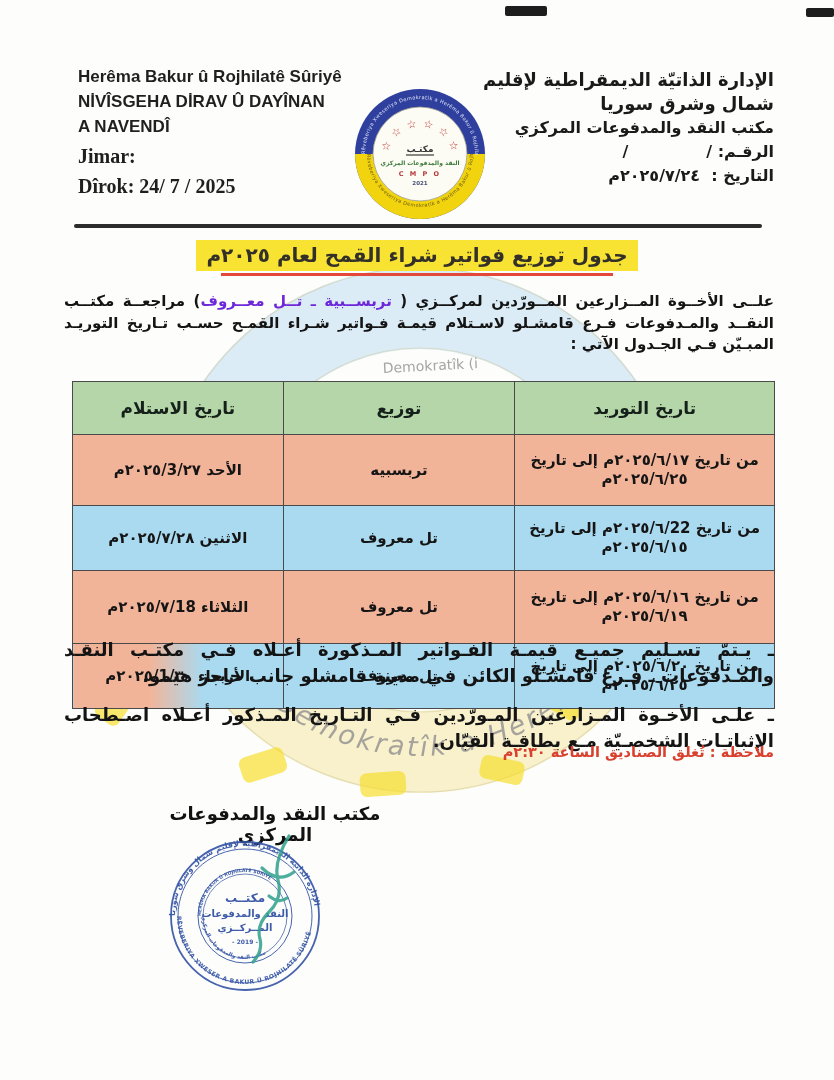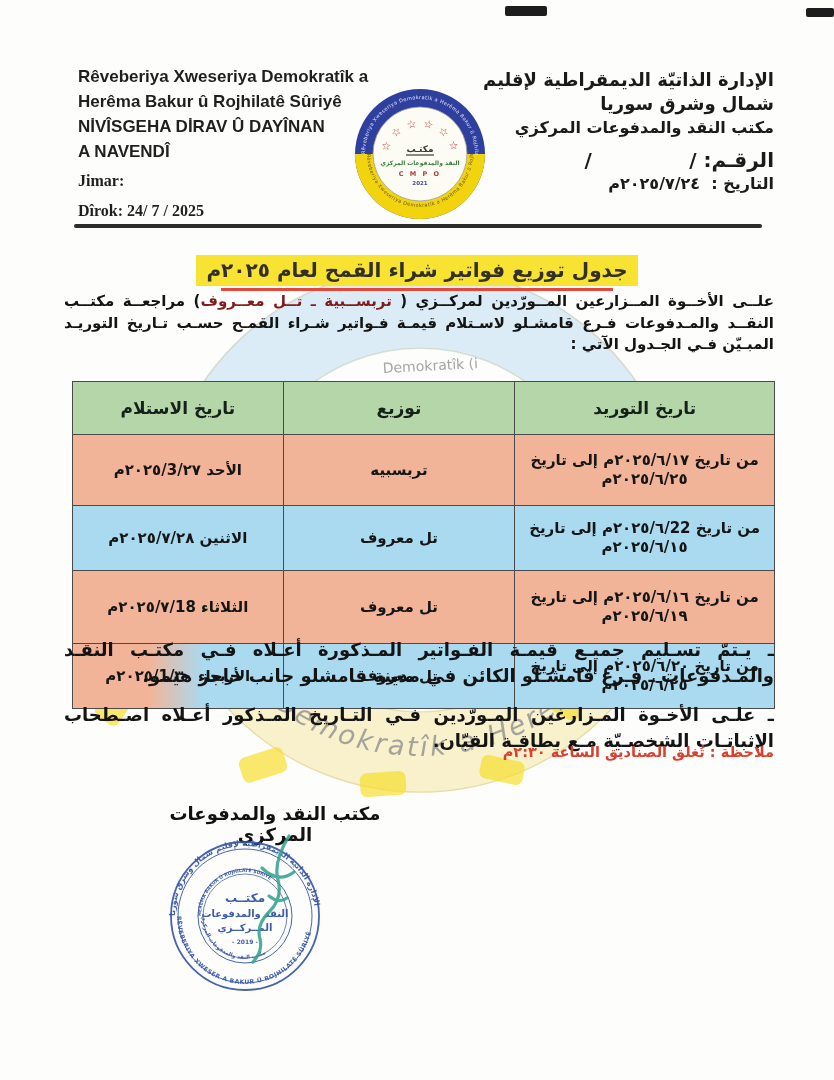--- a/index.html
+++ b/index.html
@@ -9,40 +9,40 @@
   #watermark{z-index:0;pointer-events:none;}
   .content{position:absolute;inset:0;z-index:1;}
 
   .scan-dash{position:absolute;background:#1d1d1d;border-radius:2px;}
   #dash1{left:505px;top:6px;width:42px;height:10px;}
   #dash2{left:806px;top:8px;width:28px;height:9px;}
 
   
   .hdr-left{position:absolute;left:78px;top:64px;width:320px;font-family:"Liberation Sans",sans-serif;
             font-weight:bold;font-size:17px;line-height:25px;color:#1f1f1f;}
-  .hdr-left .serifline{font-family:"Liberation Serif",serif;font-size:16px;line-height:26px;margin-top:4px;}
+  .hdr-left .serifline{font-family:"Liberation Serif",serif;font-size:20px;line-height:26px;margin-top:4px;}
 
   
   .hdr-right{position:absolute;right:60px;top:68px;width:345px;direction:rtl;text-align:right;font-weight:bold;}
   .hdr-right .l1{font-size:18px;line-height:24px;}
   .hdr-right .l2{font-size:16px;line-height:24px;}
-  .hdr-right .num{font-size:20px;line-height:24px;margin-top:8px;white-space:pre;}
+  .hdr-right .num{font-size:16px;line-height:24px;margin-top:0;white-space:pre;}
   .hdr-right .dat{font-size:16px;line-height:24px;white-space:pre;}
 
   #toplogo{position:absolute;left:352px;top:86px;width:136px;height:136px;z-index:2;}
 
   .hdr-rule{position:absolute;left:74px;top:224px;width:688px;height:4px;background:#2c2c2c;border-radius:2px;}
 
-  .title-wrap{position:absolute;left:0;top:240px;width:100%;text-align:center;direction:rtl;margin-top:15px;}
+  .title-wrap{position:absolute;left:0;top:240px;width:100%;text-align:center;direction:rtl;}
   .title-hl{display:inline-block;background:#f8e332;padding:3px 10px 4px;font-weight:bold;font-size:20px;color:#33302a;}
   .title-underline{width:392px;height:3px;background:#e4483a;margin:2px auto 0;}
 
   .intro{position:absolute;left:64px;right:60px;top:291px;direction:rtl;text-align:justify;
          font-weight:bold;font-size:15px;line-height:21.5px;color:#141414;}
-  .intro .red{color:#7f1d1d;}
+  .intro .red{color:#6d28d9;}
 
   table.sched{position:absolute;left:72px;top:381px;width:703px;border-collapse:collapse;direction:rtl;
               table-layout:fixed;font-weight:bold;}
   table.sched th,table.sched td{border:1.6px solid #4a4a4a;text-align:center;vertical-align:middle;padding:11px 6px;}
   table.sched th{background:#b5d6a8;font-size:17px;height:30px;color:#16201a;}
   table.sched td{font-size:15px;line-height:19px;color:#151515;}
   .row-salmon td{background:#f2b499;}
   .row-blue td{background:#a9daf0;}
   tr.r1 td{height:48px;}
   tr.r2 td{height:42px;}
@@ -92,21 +92,20 @@
     <text x="420" y="632" font-size="27" letter-spacing="7" text-anchor="middle" fill="#d98f8f" opacity="0.8">Ç M P O</text>
     <text x="420" y="674" font-size="26" letter-spacing="3" text-anchor="middle" fill="#a9b2b8" opacity="0.9">2021</text>
   </svg>
 
   <div class="content">
 
     <div id="dash1" class="scan-dash"></div>
     <div id="dash2" class="scan-dash"></div>
 
     <div class="hdr-left">
-      <div>Rêveberiya Xweseriya Demokratîk a</div>
       <div>Herêma Bakur û Rojhilatê Sûriyê</div>
       <div>NİVÎSGEHA DİRAV Û DAYÎNAN</div>
       <div>A NAVENDÎ</div>
       <div class="serifline">Jimar:</div>
       <div class="serifline">Dîrok:   24/ 7  / 2025</div>
     </div>
 
     <div class="hdr-right">
       <div class="l1">الإدارة الذاتيّة الديمقراطية لإقليم شمال وشرق سوريا</div>
       <div class="l2">مكتب النقد والمدفوعات المركزي</div>

